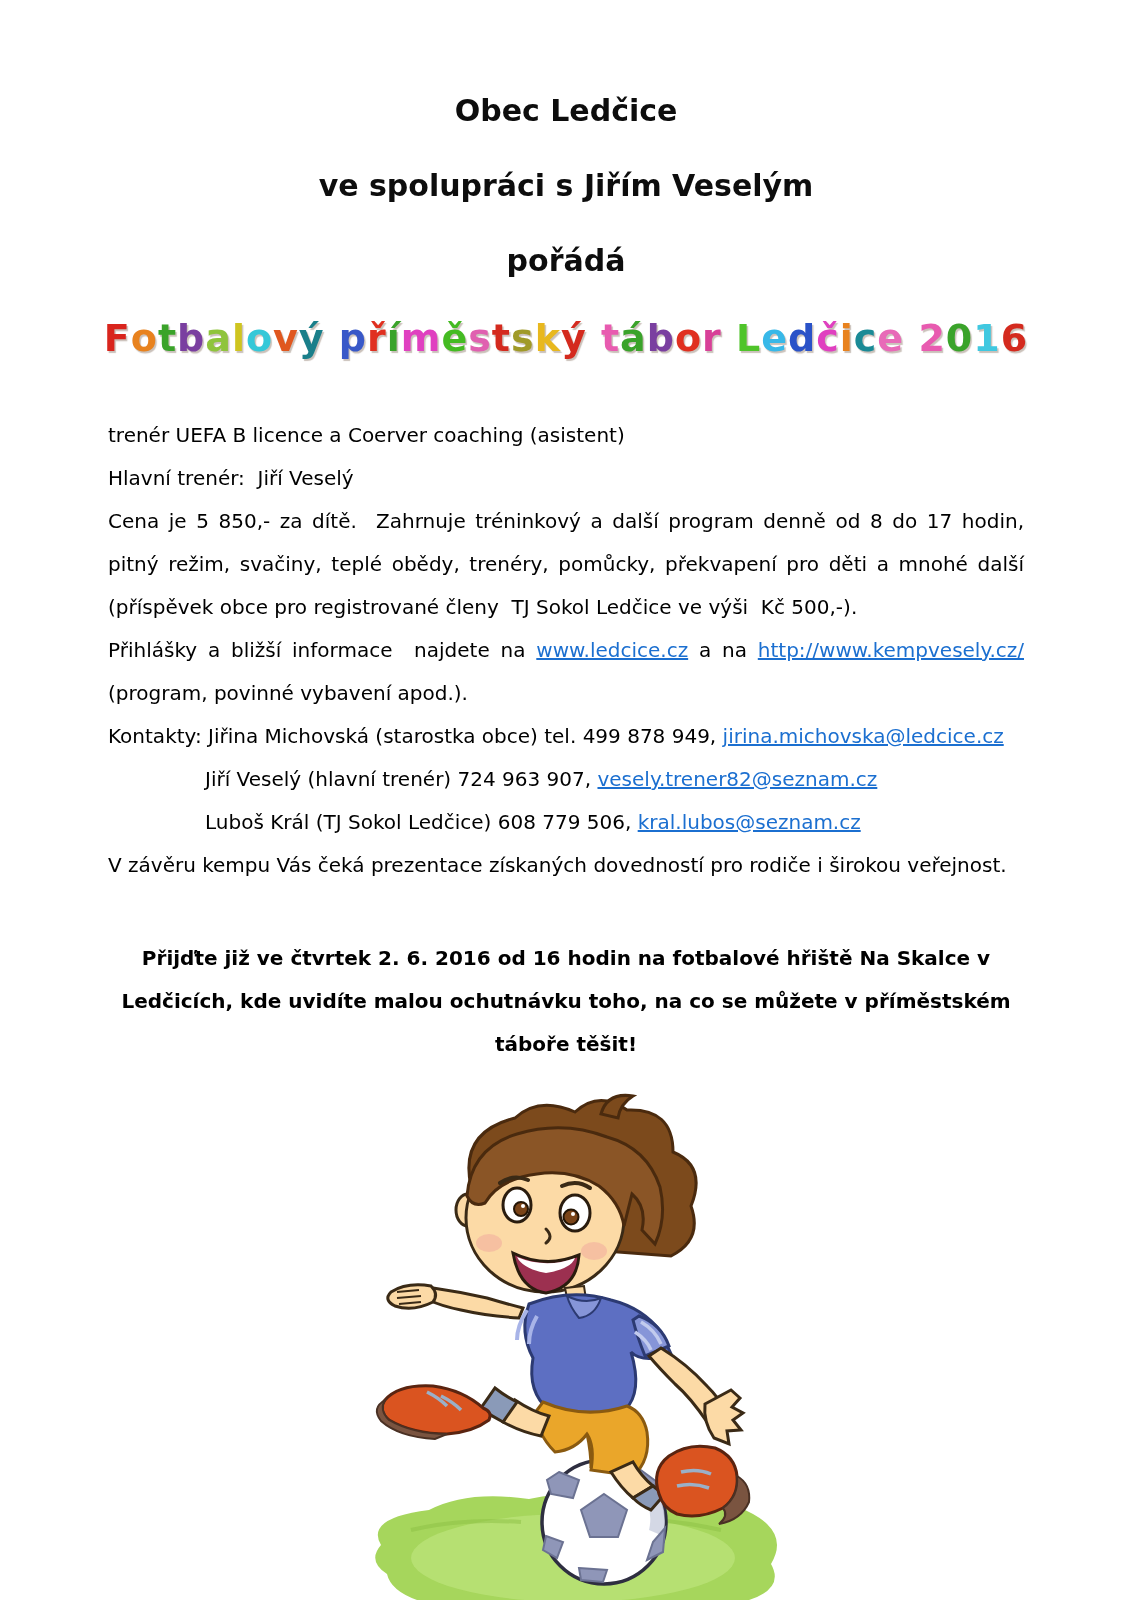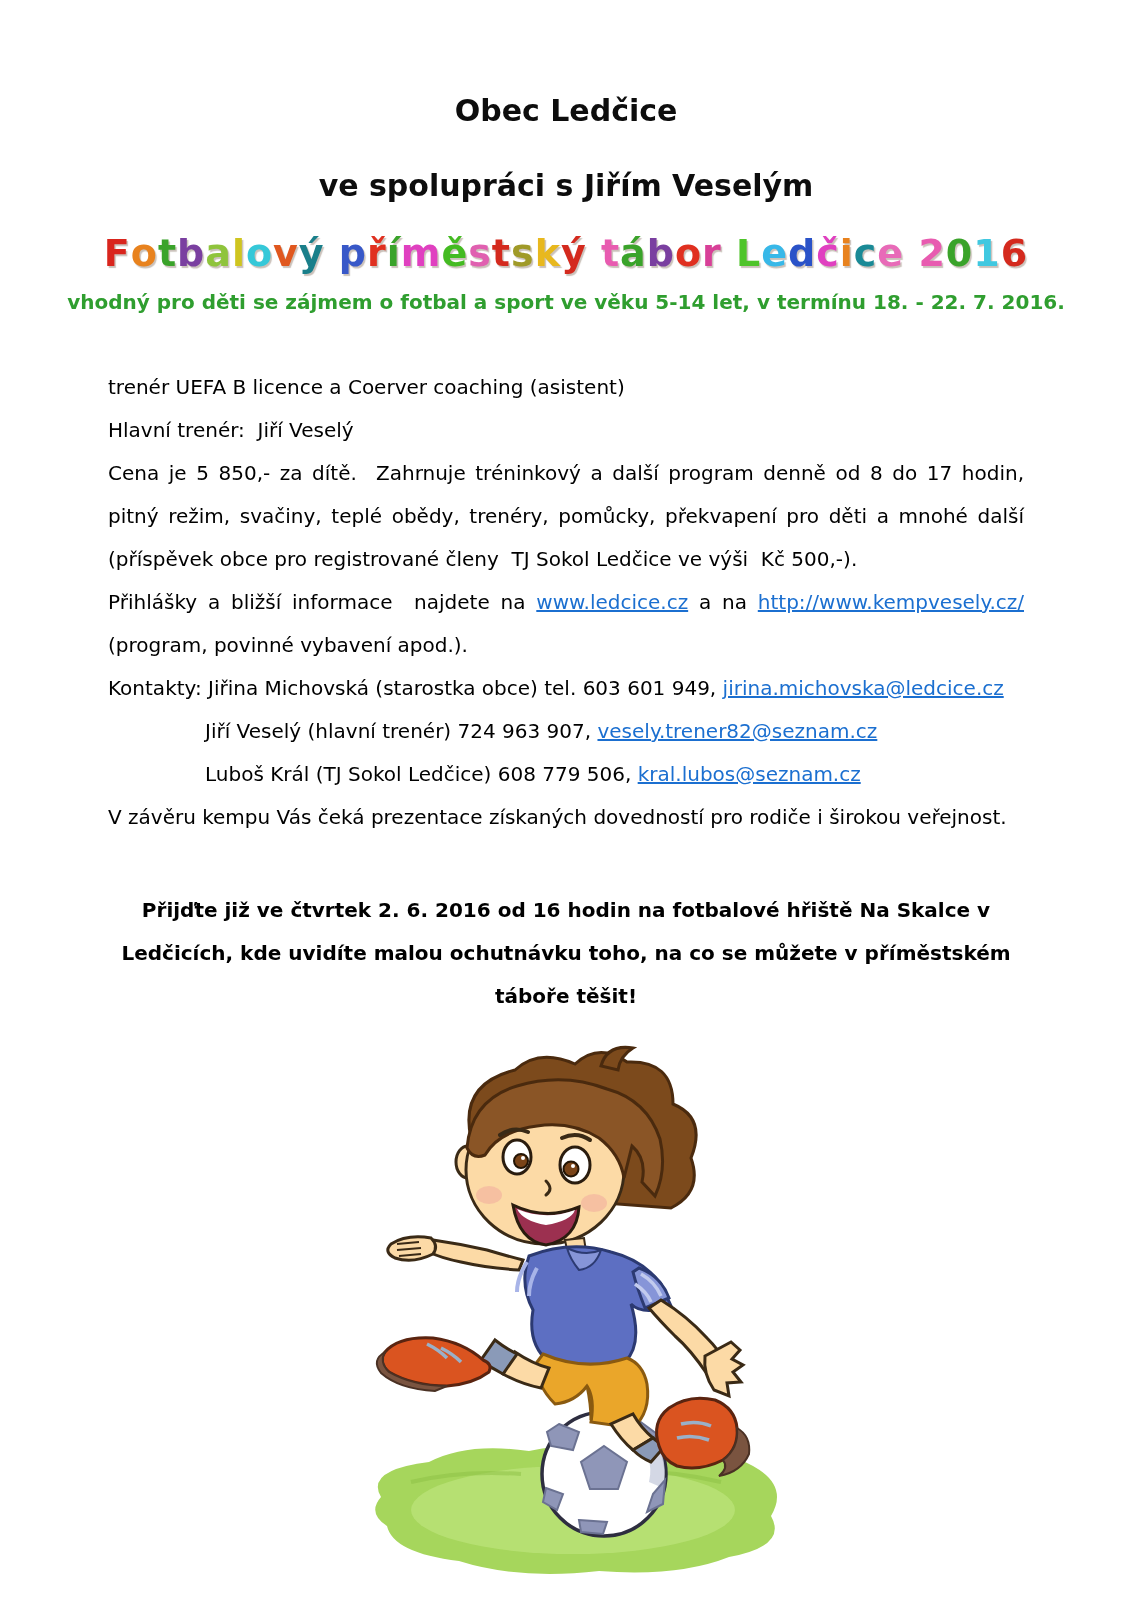--- a/index.html
+++ b/index.html
@@ -18,21 +18,21 @@
     font-weight:bold;
     font-size:30px;
     line-height:38px;
     color:#0d0d0d;
   }
   #hl1 { padding-top:92px; }
   #hl2 { margin-top:37px; }
   #hl3 { margin-top:37px; }
 
   .rainbow-title {
-    margin-top:24px;
+    margin-top:34px;
     text-align:center;
     font-size:38px;
     font-weight:bold;
     line-height:48px;
     white-space:pre;
     letter-spacing:1px;
   }
   .rainbow-title .rl {
     display:inline-block;
     text-shadow:1.5px 2px 1px rgba(80,50,25,0.30), -0.5px -0.5px 0 rgba(255,255,255,0.55);
@@ -79,31 +79,31 @@
   }
   .illustration-wrap svg { display:inline-block; }
 </style>
 </head>
 <body>
 
 <div class="page">
 
   <div class="header-line" id="hl1">Obec Ledčice</div>
   <div class="header-line" id="hl2">ve spolupráci s Jiřím Veselým</div>
+  <div class="header-line" id="hl3">pořádá</div>
 
   <div class="rainbow-title"><span class="rl" style="color: rgb(217, 37, 29);">F</span><span class="rl" style="color: rgb(232, 130, 30);">o</span><span class="rl" style="color: rgb(58, 163, 42);">t</span><span class="rl" style="color: rgb(122, 63, 160);">b</span><span class="rl" style="color: rgb(143, 196, 60);">a</span><span class="rl" style="color: rgb(207, 197, 32);">l</span><span class="rl" style="color: rgb(53, 200, 216);">o</span><span class="rl" style="color: rgb(224, 87, 30);">v</span><span class="rl" style="color: rgb(26, 127, 138);">ý</span><span class="rl"> </span><span class="rl" style="color: rgb(56, 88, 200);">p</span><span class="rl" style="color: rgb(224, 48, 32);">ř</span><span class="rl" style="color: rgb(58, 163, 42);">í</span><span class="rl" style="color: rgb(224, 64, 192);">m</span><span class="rl" style="color: rgb(68, 187, 34);">ě</span><span class="rl" style="color: rgb(224, 96, 176);">s</span><span class="rl" style="color: rgb(212, 42, 30);">t</span><span class="rl" style="color: rgb(160, 154, 40);">s</span><span class="rl" style="color: rgb(232, 184, 30);">k</span><span class="rl" style="color: rgb(212, 42, 30);">ý</span><span class="rl"> </span><span class="rl" style="color: rgb(232, 91, 176);">t</span><span class="rl" style="color: rgb(58, 163, 42);">á</span><span class="rl" style="color: rgb(122, 63, 160);">b</span><span class="rl" style="color: rgb(224, 48, 32);">o</span><span class="rl" style="color: rgb(216, 64, 152);">r</span><span class="rl"> </span><span class="rl" style="color: rgb(79, 196, 42);">L</span><span class="rl" style="color: rgb(56, 184, 232);">e</span><span class="rl" style="color: rgb(42, 82, 200);">d</span><span class="rl" style="color: rgb(224, 64, 192);">č</span><span class="rl" style="color: rgb(232, 130, 30);">i</span><span class="rl" style="color: rgb(26, 138, 150);">c</span><span class="rl" style="color: rgb(232, 106, 184);">e</span><span class="rl"> </span><span class="rl" style="color: rgb(232, 91, 176);">2</span><span class="rl" style="color: rgb(58, 163, 42);">0</span><span class="rl" style="color: rgb(64, 200, 224);">1</span><span class="rl" style="color: rgb(212, 42, 30);">6</span></div>
 
-  <div class="event-subtitle">vhodný pro děti se zájmem o fotbal a sport ve věku 5-14 let, v termínu 18. - 22. 7. 2016.</div>
 
   <div class="body-block">
     <div class="line">trenér UEFA B licence a Coerver coaching (asistent)</div>
     <div class="line">Hlavní trenér:  Jiří Veselý</div>
     <div class="para">Cena je 5 850,- za dítě.  Zahrnuje tréninkový a další program denně od 8 do 17 hodin, pitný režim, svačiny, teplé obědy, trenéry, pomůcky, překvapení pro děti a mnohé další (příspěvek obce pro registrované členy  TJ Sokol Ledčice ve výši  Kč 500,-).</div>
     <div class="para"><span>Přihlášky a bližší informace  najdete na </span><a class="doc-link">www.ledcice.cz</a><span> a na </span><a class="doc-link">http://www.kempvesely.cz/</a><span> (program, povinné vybavení apod.).</span></div>
-    <div class="contact-line"><span>Kontakty: Jiřina Michovská (starostka obce) tel. 603 601 949, </span><a class="doc-link">jirina.michovska@ledcice.cz</a></div>
+    <div class="contact-line"><span>Kontakty: Jiřina Michovská (starostka obce) tel. 499 878 949, </span><a class="doc-link">jirina.michovska@ledcice.cz</a></div>
     <div class="contact-line indent"><span>Jiří Veselý (hlavní trenér) 724 963 907, </span><a class="doc-link">vesely.trener82@seznam.cz</a></div>
     <div class="contact-line indent"><span>Luboš Král (TJ Sokol Ledčice) 608 779 506, </span><a class="doc-link">kral.lubos@seznam.cz</a></div>
     <div class="line">V závěru kempu Vás čeká prezentace získaných dovedností pro rodiče i širokou veřejnost.</div>
   </div>
 
   <div class="invite">Přijďte již ve čtvrtek 2. 6. 2016 od 16 hodin na fotbalové hřiště Na Skalce v Ledčicích, kde uvidíte malou ochutnávku toho, na co se můžete v příměstském táboře těšit!</div>
 
   <div class="illustration-wrap">
     <svg width="450" height="540" viewBox="0 0 450 540" aria-hidden="true">
 

